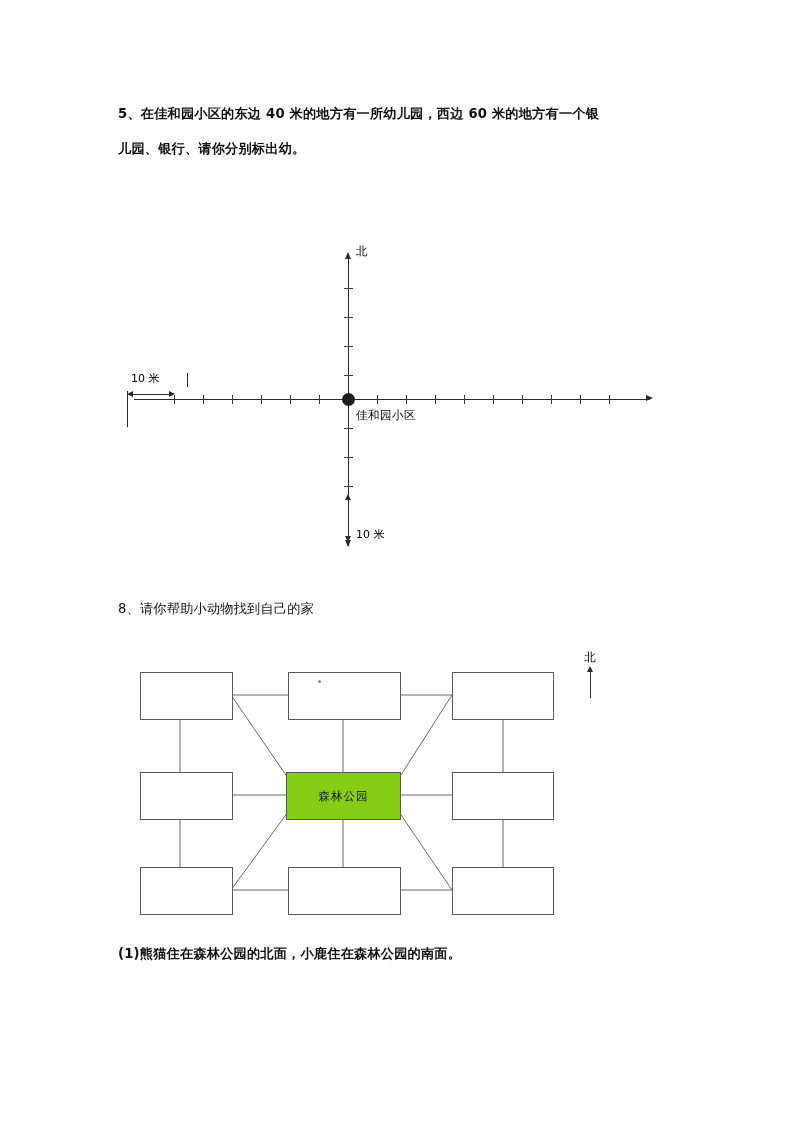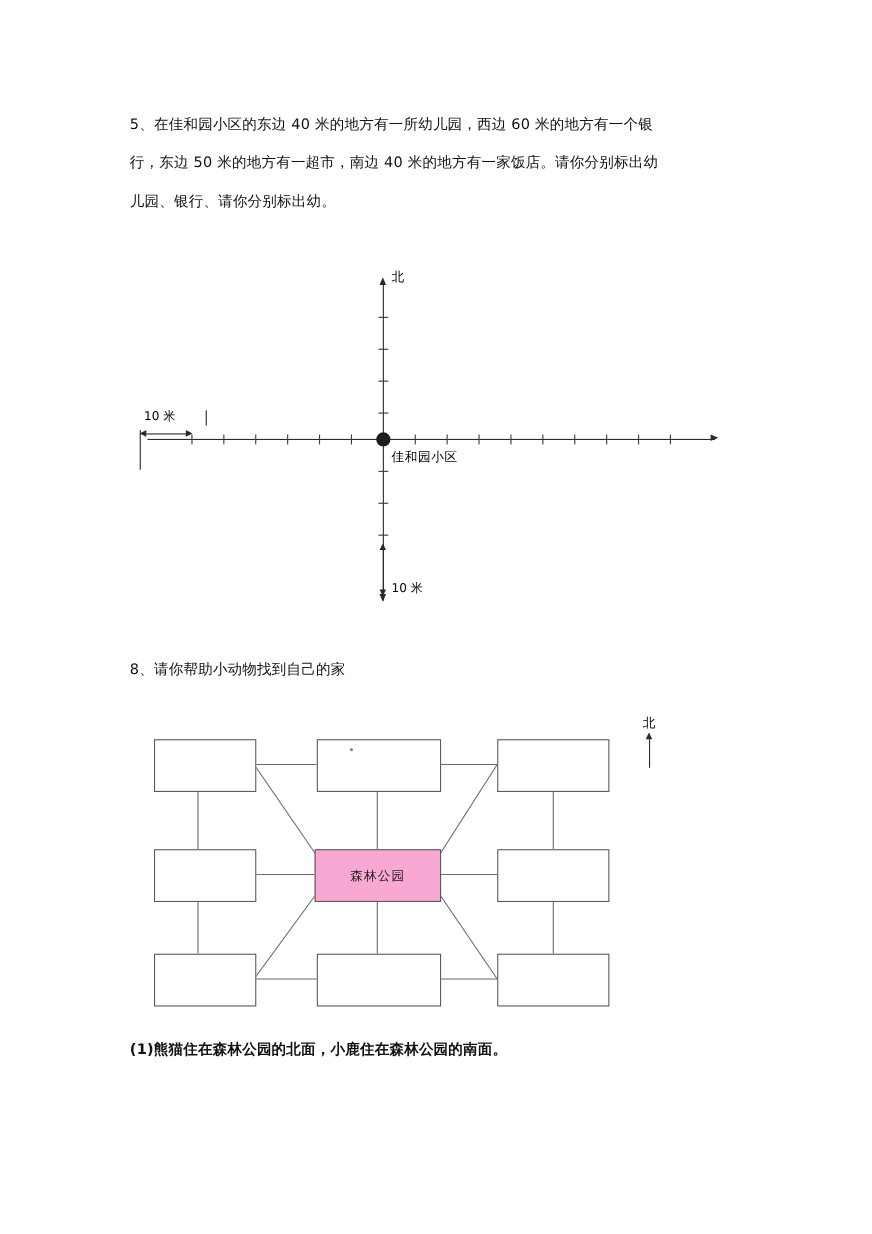--- a/index.html
+++ b/index.html
@@ -27,20 +27,21 @@
   .q5-text {
     position: absolute;
     left: 118px;
     top: 96px;
     width: 560px;
     font-size: 13.2px;
     line-height: 35px;
     letter-spacing: 0.2px;
     color: #111;
     text-align: justify;
+    font-weight: bold;
   }
   .q5-text .ln {
     display: block;
     white-space: nowrap;
   }
 
   
   .axes-wrap {
     position: absolute;
     left: 118px;
@@ -240,21 +241,21 @@
     height: 280px;
   }
   .map-box {
     position: absolute;
     border: 1px solid #5b5b5b;
     background: #fff;
   }
   .park-box {
     position: absolute;
     border: 1px solid #5b5b5b;
-    background: #f9a8d4;
+    background: #84cc16;
     display: flex;
     align-items: center;
     justify-content: center;
     font-size: 11.5px;
     letter-spacing: 1px;
     color: #1d1d1d;
   }
   .north-marker {
     position: absolute;
     left: 452px;
@@ -307,21 +308,20 @@
     font-weight: bold;
   }
 </style>
 </head>
 <body>
 
 <div class="page">
 
   <div class="q5-text">
     <span class="ln">5、在佳和园小区的东边 40 米的地方有一所幼儿园，西边 60 米的地方有一个银</span>
-    <span class="ln">行，东边 50 米的地方有一超市，南边 40 米的地方有一家饭店。请你分别标出幼</span>
     <span class="ln">儿园、银行、请你分别标出幼。</span>
   </div>
 
   <div class="axes-wrap">
 
     <div class="axis-h"></div>
     <div class="arrow-right"></div>
     <div class="axis-v"></div>
     <div class="arrow-up"></div>
     <div class="arrow-down"></div>

